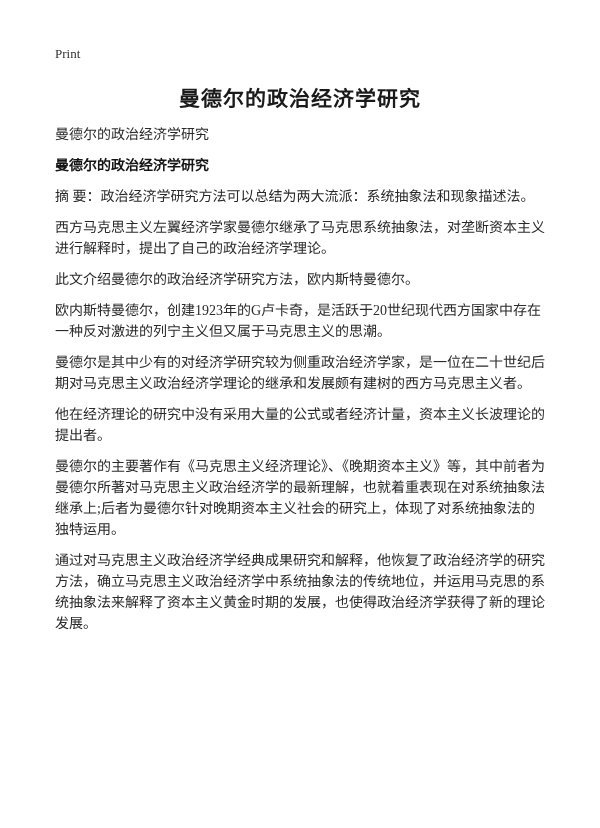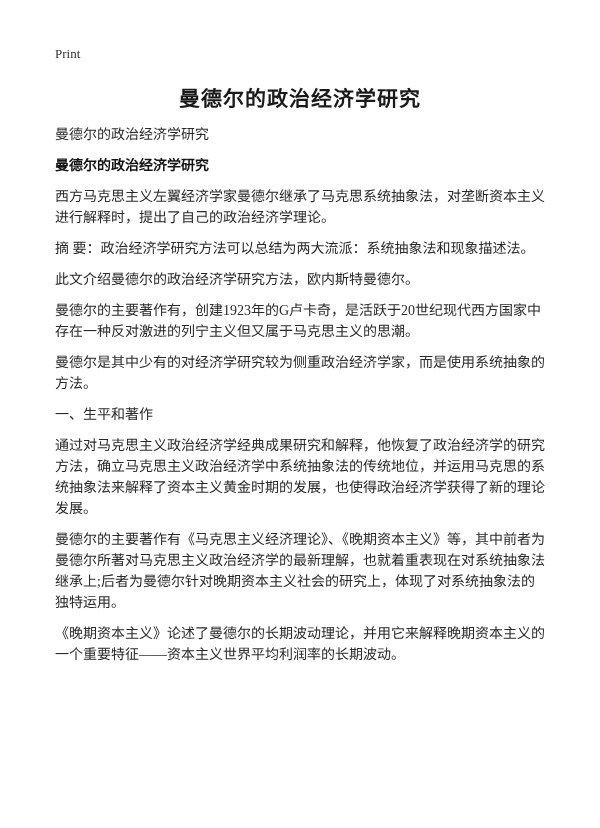--- a/index.html
+++ b/index.html
@@ -55,34 +55,33 @@
 <div class="page">
 
   <div class="print-label">Print</div>
 
   <h1 class="doc-title">曼德尔的政治经济学研究</h1>
 
   <p class="line">曼德尔的政治经济学研究</p>
 
   <p class="line bold">曼德尔的政治经济学研究</p>
 
+  <p class="line">摘 要：政治经济学研究方法可以总结为两大流派：系统抽象法和现象描述法。</p>
+
   <p class="line">西方马克思主义左翼经济学家曼德尔继承了马克思系统抽象法，对垄断资本主义进行解释时，提出了自己的政治经济学理论。</p>
-
-  <p class="line">摘 要：政治经济学研究方法可以总结为两大流派：系统抽象法和现象描述法。</p>
 
   <p class="line">此文介绍曼德尔的政治经济学研究方法，欧内斯特曼德尔。</p>
 
 
-  <p class="line">曼德尔的主要著作有，创建1923年的G卢卡奇，是活跃于20世纪现代西方国家中存在一种反对激进的列宁主义但又属于马克思主义的思潮。</p>
+  <p class="line">欧内斯特曼德尔，创建1923年的G卢卡奇，是活跃于20世纪现代西方国家中存在一种反对激进的列宁主义但又属于马克思主义的思潮。</p>
+
+  <p class="line">曼德尔是其中少有的对经济学研究较为侧重政治经济学家，是一位在二十世纪后期对马克思主义政治经济学理论的继承和发展颇有建树的西方马克思主义者。</p>
+
+  <p class="line">他在经济理论的研究中没有采用大量的公式或者经济计量，资本主义长波理论的提出者。</p>
 
 
-  <p class="line">曼德尔是其中少有的对经济学研究较为侧重政治经济学家，而是使用系统抽象的方法。</p>
 
-  <p class="line">一、生平和著作</p>
-
+  <p class="line">曼德尔的主要著作有《马克思主义经济理论》、《晚期资本主义》等，其中前者为曼德尔所著对马克思主义政治经济学的最新理解，也就着重表现在对系统抽象法继承上;后者为曼德尔针对晚期资本主义社会的研究上，体现了对系统抽象法的独特运用。</p>
 
   <p class="line">通过对马克思主义政治经济学经典成果研究和解释，他恢复了政治经济学的研究方法，确立马克思主义政治经济学中系统抽象法的传统地位，并运用马克思的系统抽象法来解释了资本主义黄金时期的发展，也使得政治经济学获得了新的理论发展。</p>
 
-  <p class="line">曼德尔的主要著作有《马克思主义经济理论》、《晚期资本主义》等，其中前者为曼德尔所著对马克思主义政治经济学的最新理解，也就着重表现在对系统抽象法继承上;后者为曼德尔针对晚期资本主义社会的研究上，体现了对系统抽象法的独特运用。</p>
-
-  <p class="line">《晚期资本主义》论述了曼德尔的长期波动理论，并用它来解释晚期资本主义的一个重要特征——资本主义世界平均利润率的长期波动。</p>
 
 </div>
 
 </body></html>

